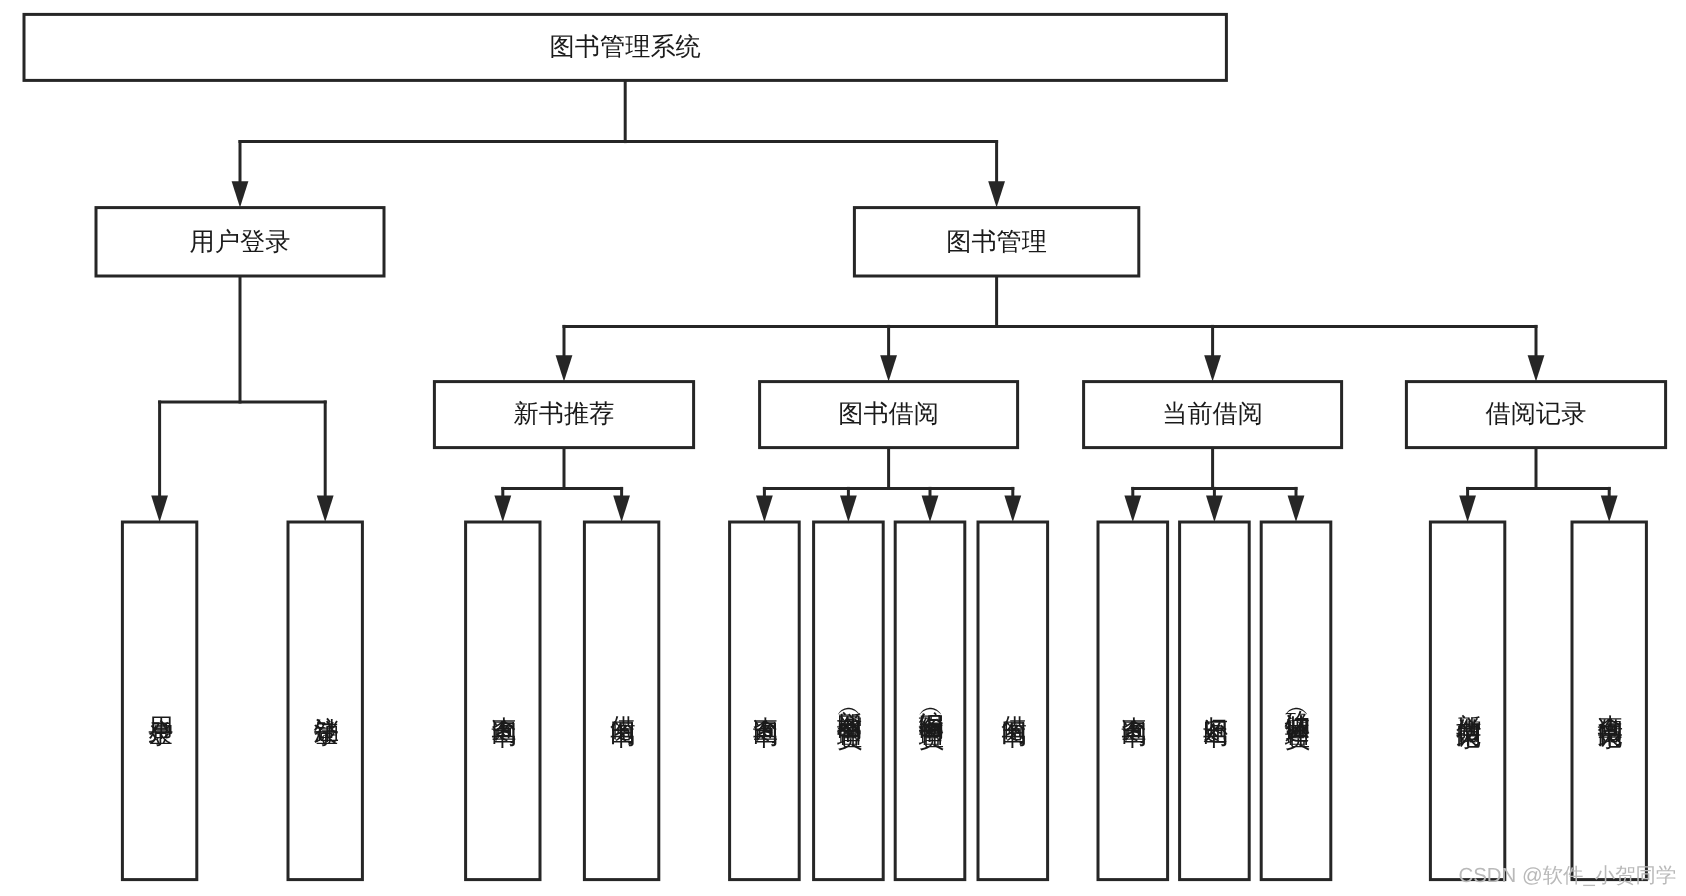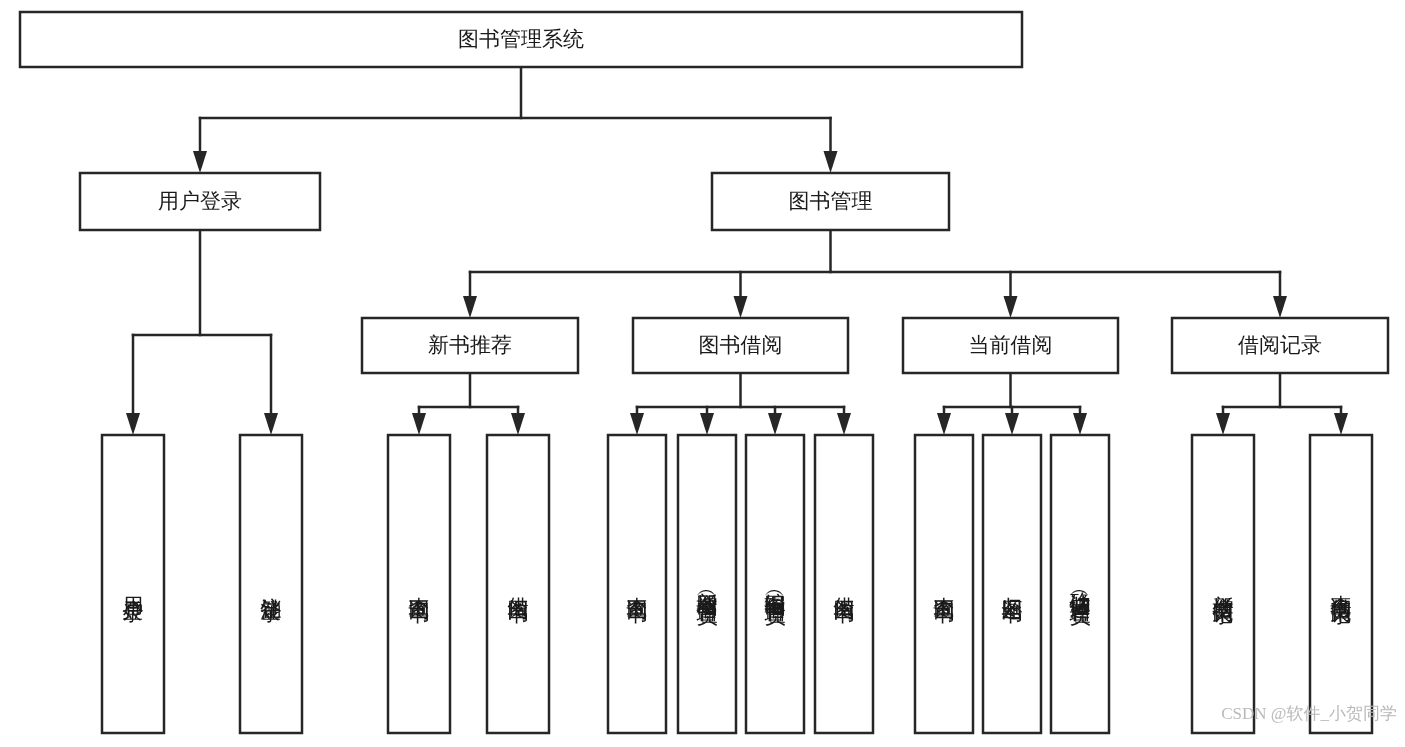--- a/index.html
+++ b/index.html
@@ -61,22 +61,22 @@
     display: flex;
     align-items: center;
     justify-content: center;
     text-align: center;
     white-space: pre;
     pointer-events: none;
   }
   .watermark {
     position: absolute;
     right: 8px;
-    bottom: 22px;
-    font-family: Liberation Serif, serif;
+    bottom: 6px;
+    font-family: Liberation Sans, sans-serif;
     font-size: 17px;
     color: #b9b9b9;
     white-space: nowrap;
   }
 </style>
 </head>
 <body>
 
 <div id="diagram-root">
   <svg id="chart-svg" viewBox="0 0 1405 747">

